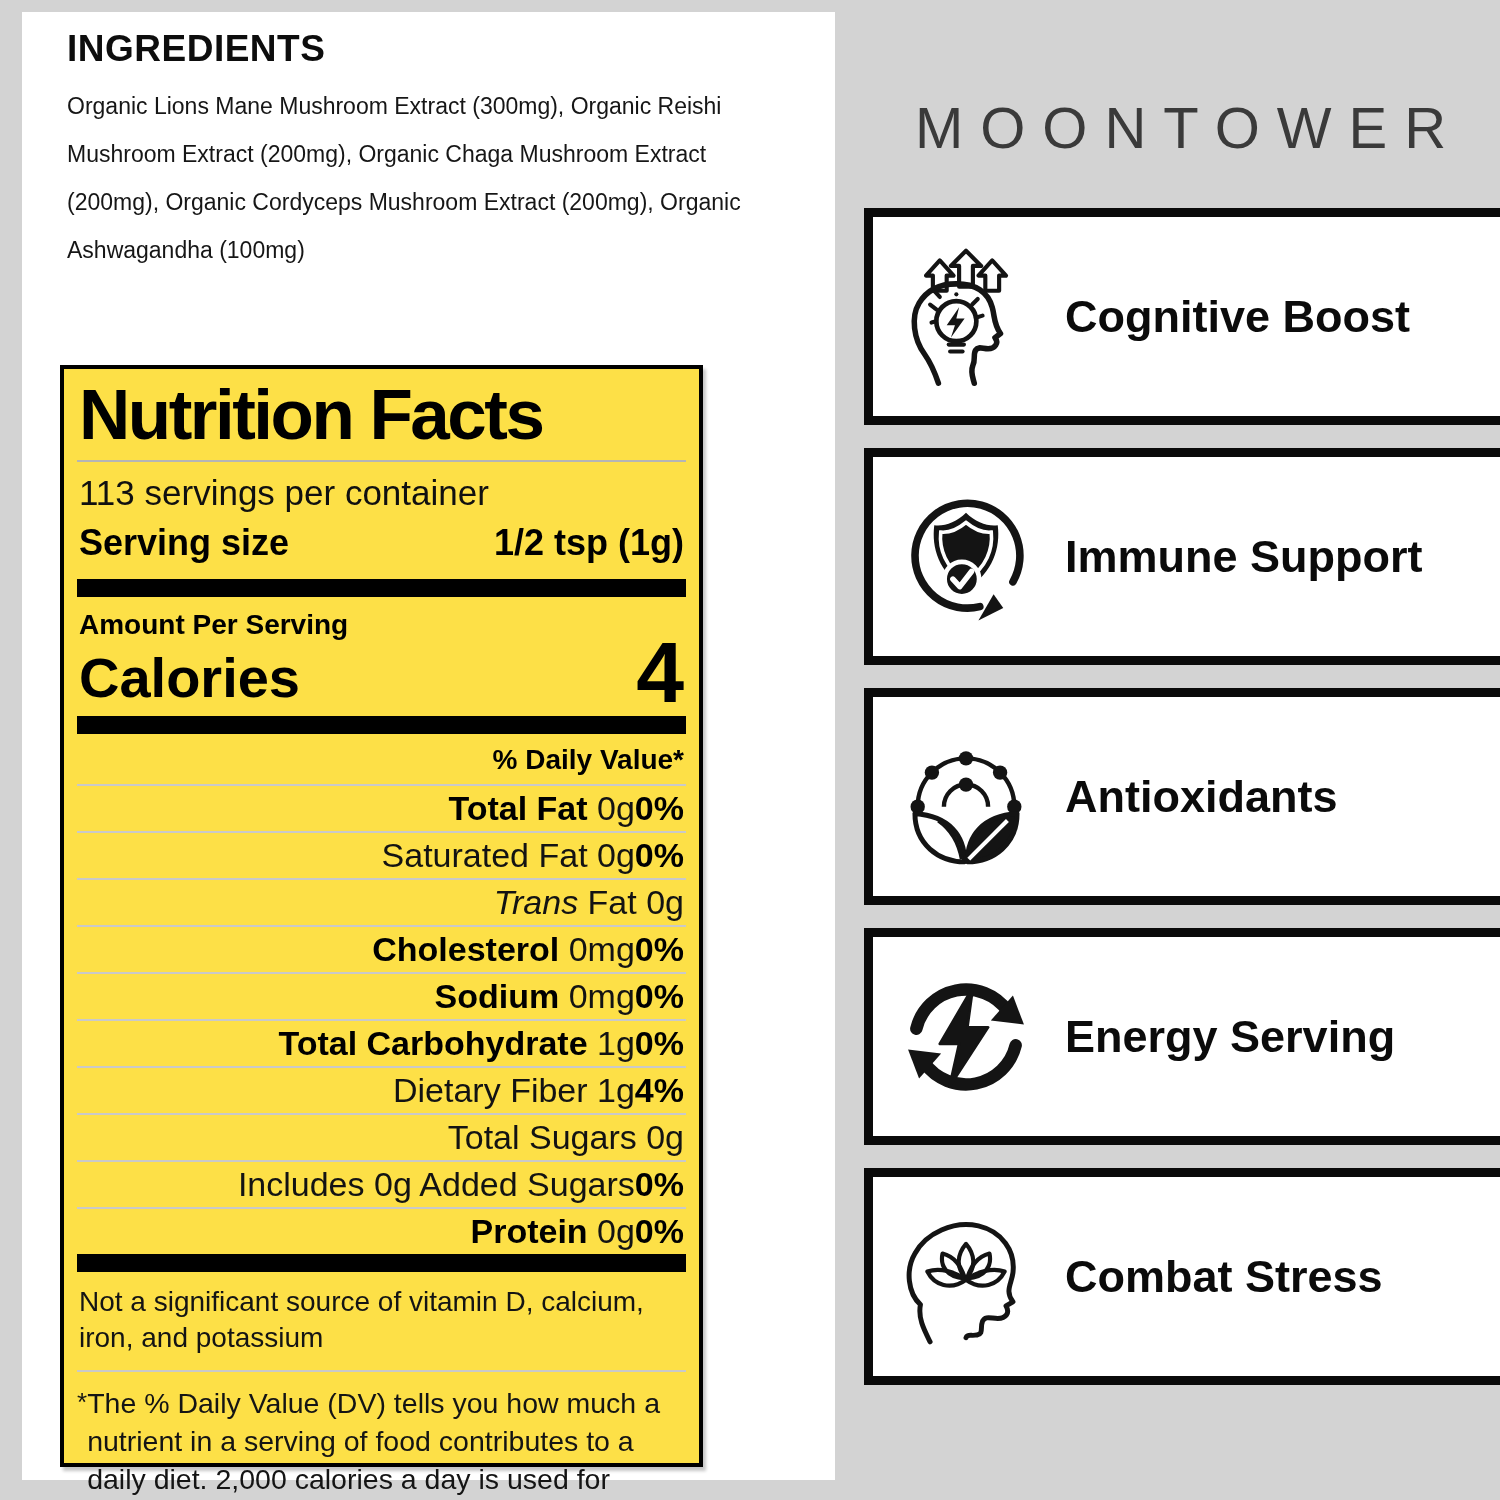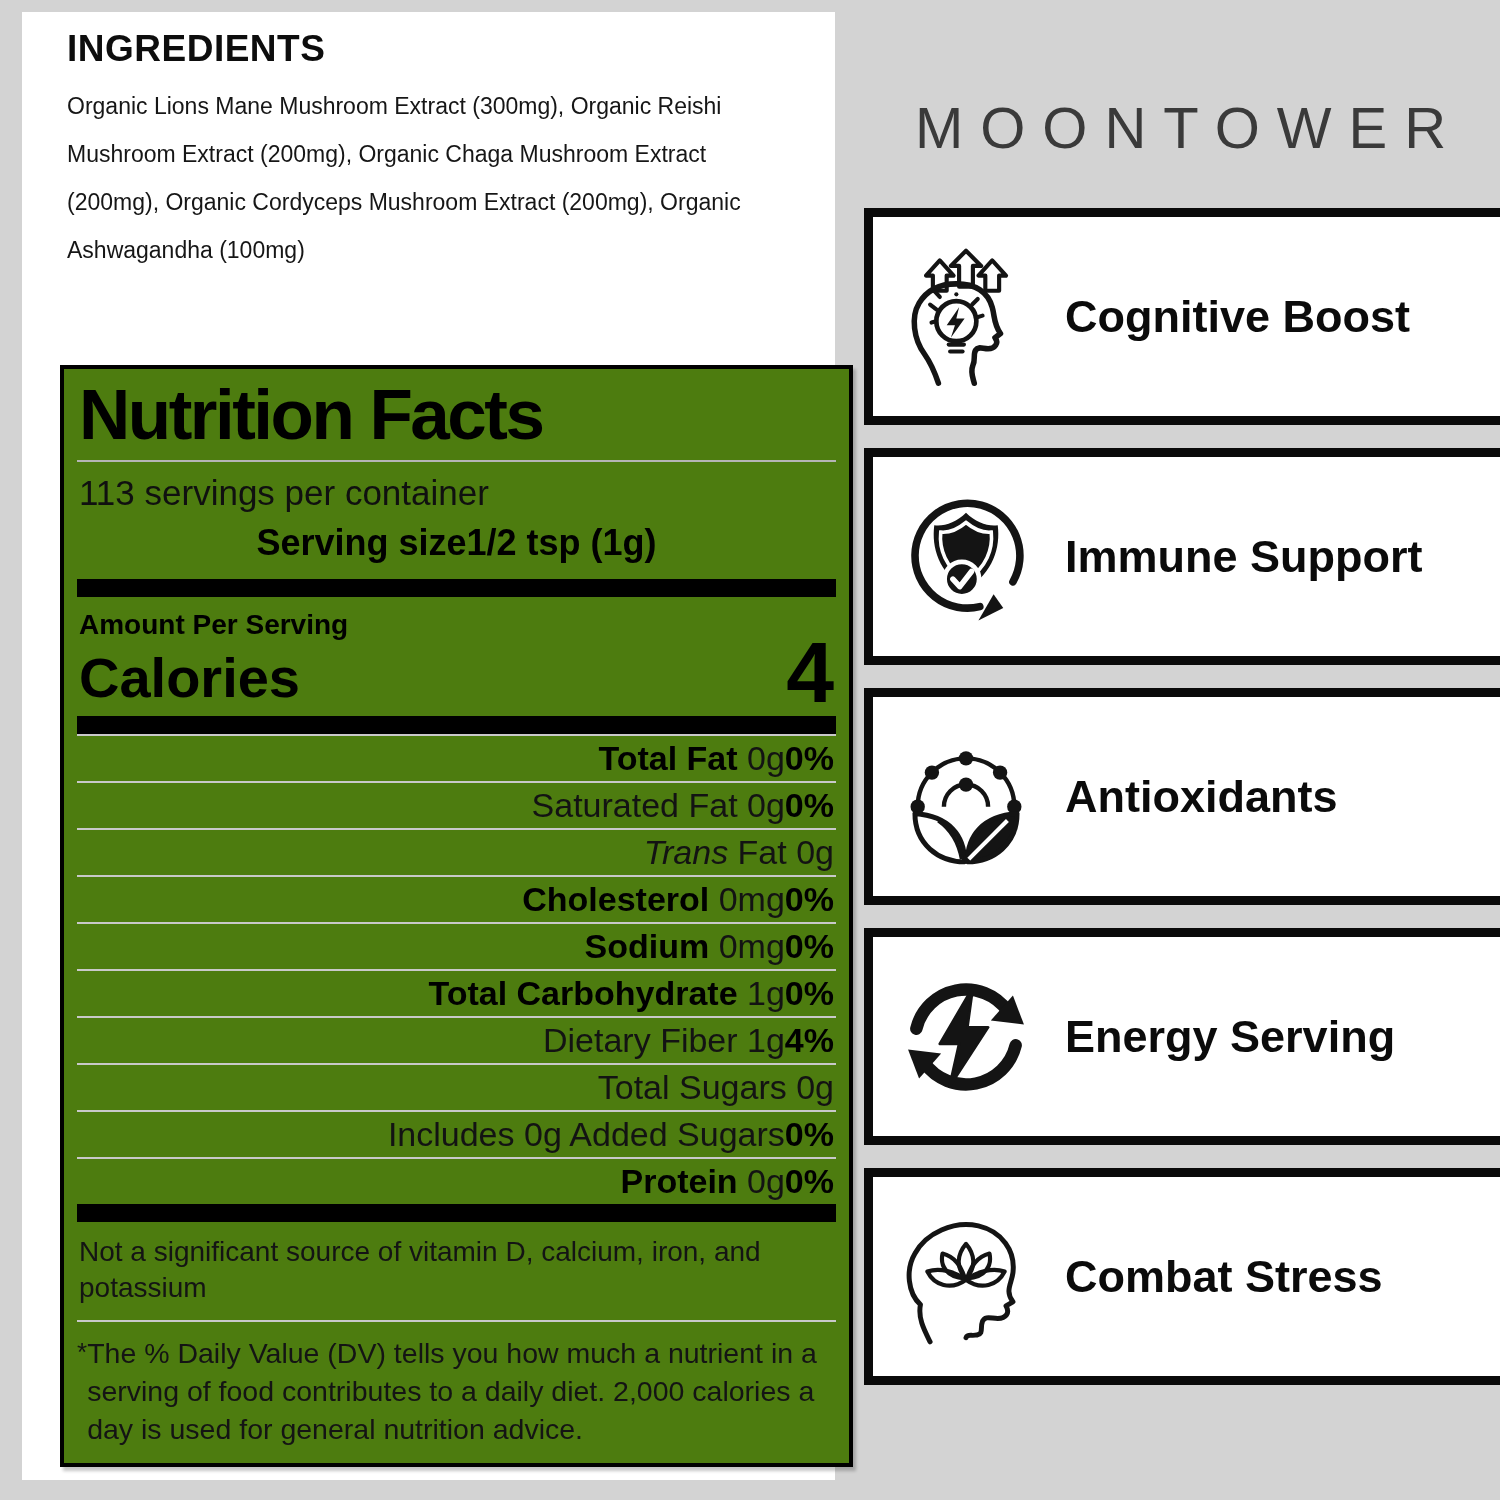--- a/index.html
+++ b/index.html
@@ -16,31 +16,31 @@
   }
   .ingredients{position:absolute;left:45px;top:16px;width:715px;}
   .ing-heading{
     margin:0 0 12px 0;font-size:37px;font-weight:700;letter-spacing:.5px;color:#0d0d0d;
   }
   .ing-body{
     margin:0;font-size:23px;line-height:48px;color:#161616;
   }
   
   .nf-box{
-    position:absolute;left:38px;top:353px;width:793px;height:1102px;
-    box-sizing:border-box;background:#4d7c0f;border:4px solid #000;
+    position:absolute;left:38px;top:353px;width:643px;height:1102px;
+    box-sizing:border-box;background:#fde047;border:4px solid #000;
     padding:4px 13px 8px 13px;box-shadow:3px 4px 3px rgba(0,0,0,.22);
   }
   .nf-title{
     margin:0;font-size:71px;font-weight:700;letter-spacing:-2.5px;line-height:1.02;
     padding:6px 0 9px 2px;border-bottom:2px solid #b5b5b5;color:#000;white-space:nowrap;
   }
   .nf-servings{font-size:35px;padding:11px 0 0 2px;color:#101010;}
   .nf-serving-row{
-    display:flex;justify-content:center;align-items:baseline;
+    display:flex;justify-content:space-between;align-items:baseline;
     font-size:36px;font-weight:700;padding:9px 2px 15px 2px;color:#000;
   }
   .bar{height:18px;background:#000;}
   .nf-amount{font-size:28px;font-weight:700;padding:12px 0 0 2px;color:#000;}
   .nf-cal-row{
     display:flex;justify-content:space-between;align-items:flex-end;
     padding:0 2px 8px 2px;margin-top:-4px;
   }
   .nf-cal-label{font-size:56px;font-weight:700;line-height:1.05;color:#000;}
   .nf-cal-value{font-size:86px;font-weight:700;line-height:.82;color:#000;}
@@ -102,20 +102,21 @@
       <span>Serving size</span>
       <span>1/2 tsp (1g)</span>
     </div>
     <div class="bar"></div>
     <div class="nf-amount">Amount Per Serving</div>
     <div class="nf-cal-row">
       <span class="nf-cal-label">Calories</span>
       <span class="nf-cal-value">4</span>
     </div>
     <div class="bar"></div>
+    <div class="nf-dv-header">% Daily Value*</div>
     <div id="nf-rows">
         <div class="nf-row ind0">
           <span class="nf-lbl"><span class="b">Total Fat</span><span class="i"></span><span> 0g</span></span>
           <span class="nf-dv">0%</span>
         </div>
         <div class="nf-row ind1">
           <span class="nf-lbl"><span class="b"></span><span class="i"></span><span>Saturated Fat 0g</span></span>
           <span class="nf-dv">0%</span>
         </div>
         <div class="nf-row ind1">

